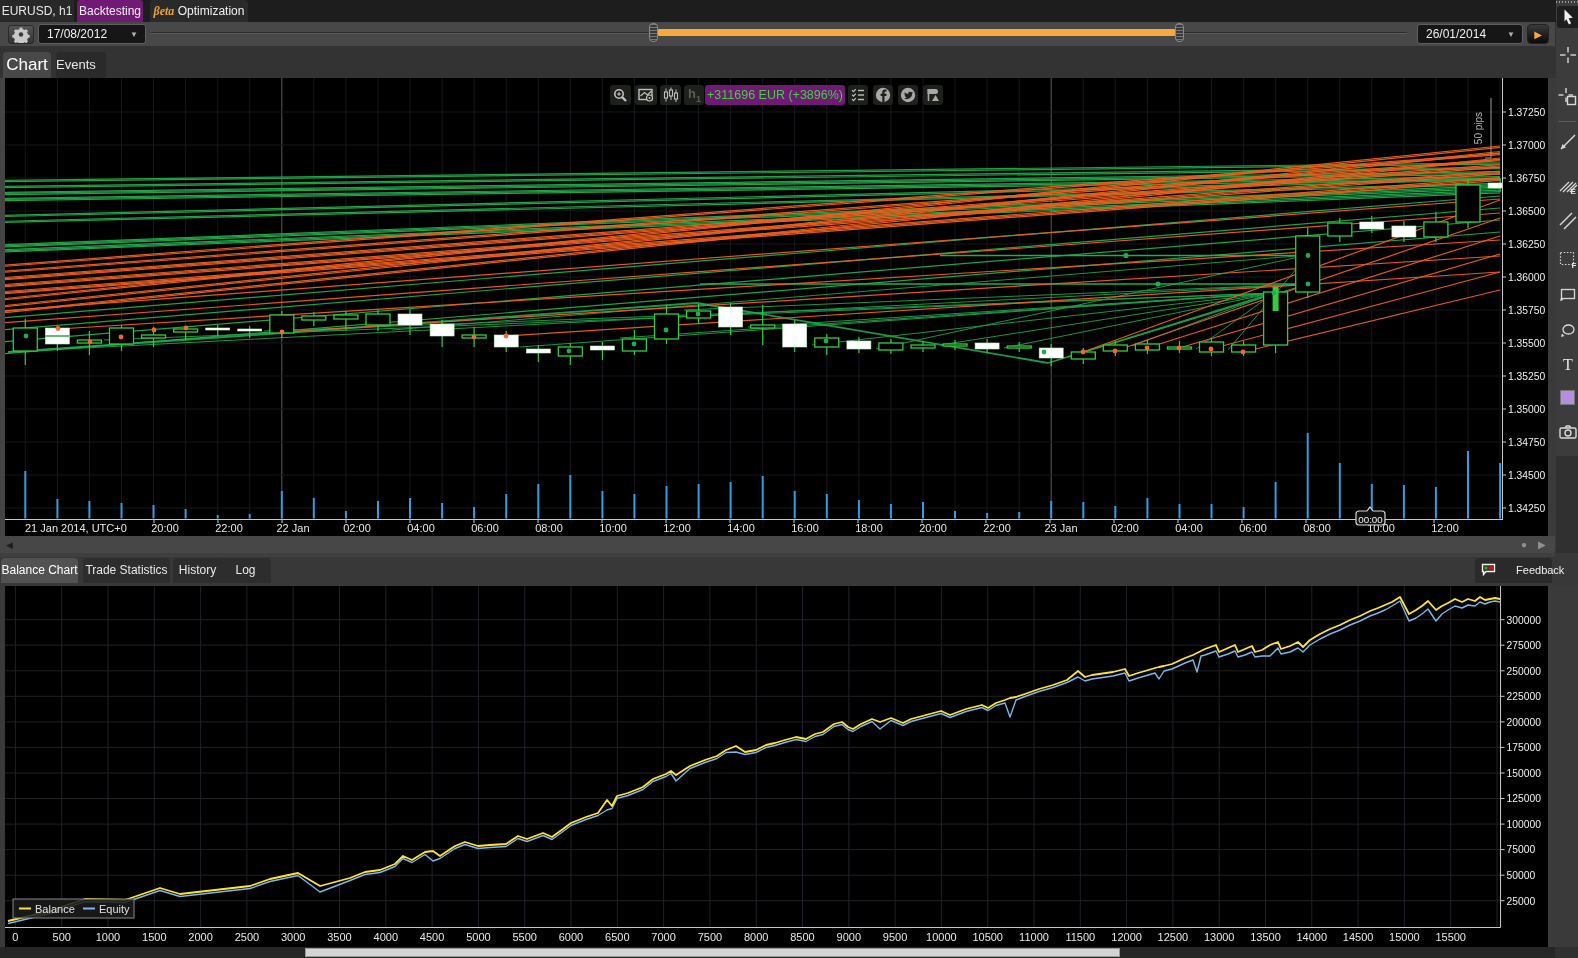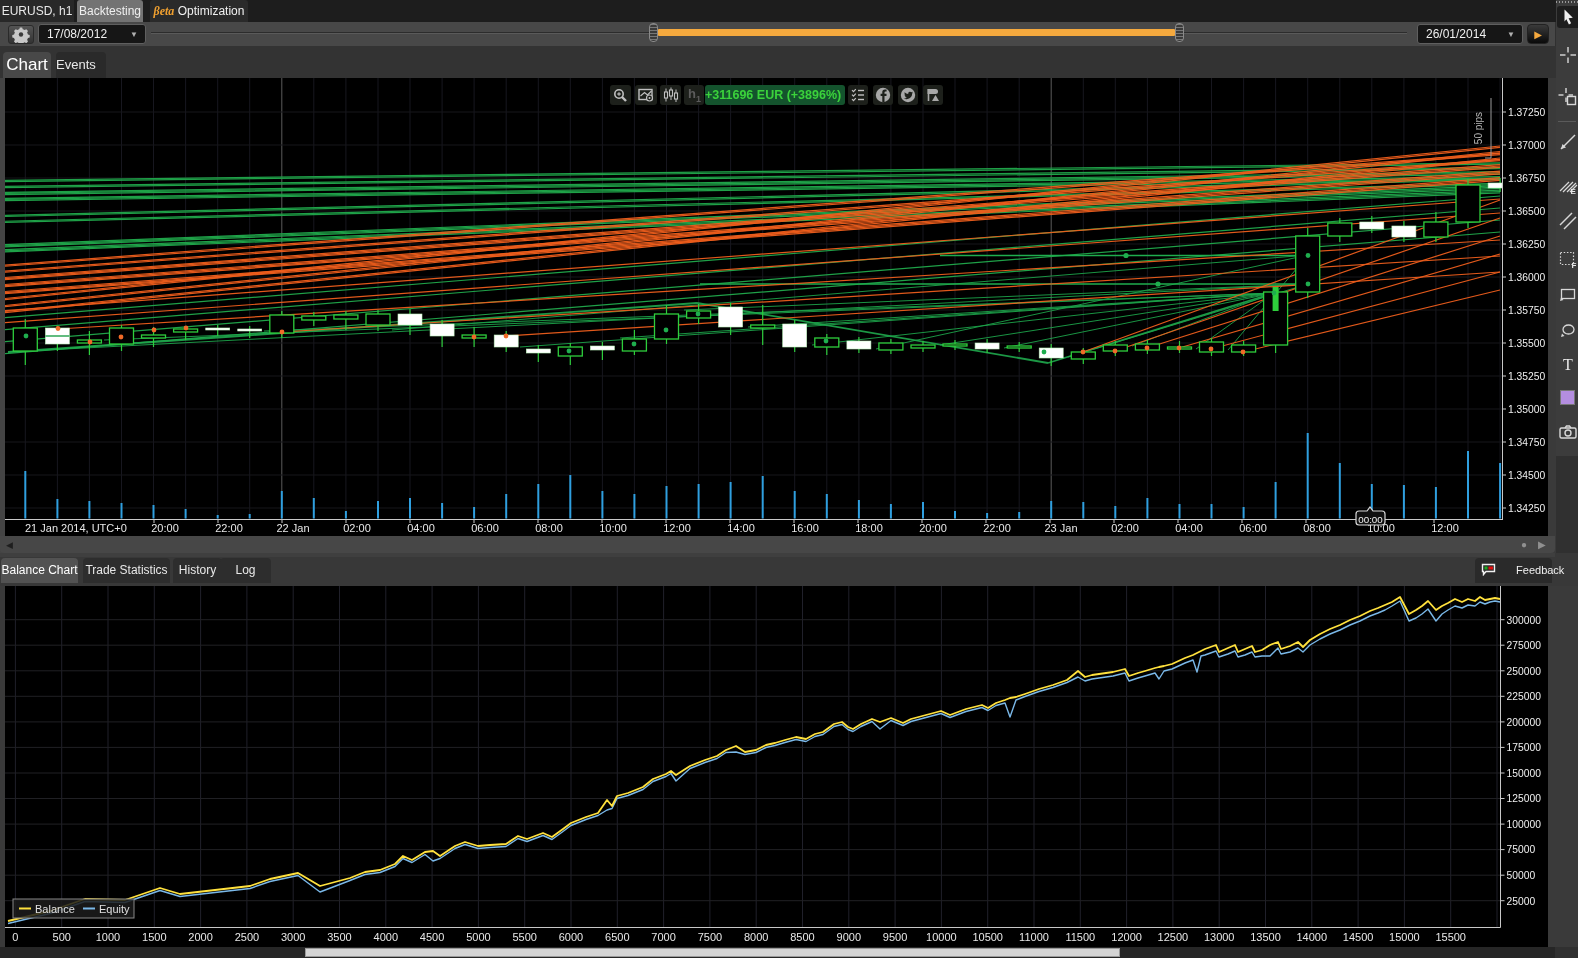--- a/index.html
+++ b/index.html
@@ -1,21 +1,21 @@
 <!DOCTYPE html>
 <html><head><meta charset="utf-8"><style>
 html,body{margin:0;padding:0;background:#303030;}
 *{box-sizing:border-box;}
 #app{position:relative;width:1578px;height:958px;overflow:hidden;background:#303030;font-family:"Liberation Sans",sans-serif;}
 </style></head><body>
 <div id="app">
 
 <div style="position:absolute;left:0;top:0;width:1578px;height:22px;background:#1d1d1d;"></div>
 <div style="position:absolute;left:0;top:0;width:74px;height:22px;background:#282828;color:#e8e8e8;font-size:12px;line-height:22px;text-align:center;">EURUSD, h1</div>
-<div style="position:absolute;left:77px;top:0;width:66px;height:22px;background:#737373;border-radius:3px 3px 0 0;color:#f0f0f0;font-size:12px;line-height:22px;text-align:center;">Backtesting</div>
+<div style="position:absolute;left:77px;top:0;width:66px;height:22px;background:#701a75;border-radius:3px 3px 0 0;color:#f0f0f0;font-size:12px;line-height:22px;text-align:center;">Backtesting</div>
 <div style="position:absolute;left:150px;top:0;width:98px;height:22px;background:#2a2a2a;border-radius:3px 3px 0 0;font-size:12px;line-height:22px;text-align:center;"><span style="color:#f0a030;font-weight:bold;font-style:italic;font-family:'Liberation Serif',serif;">βeta</span> <span style="color:#f0f0f0;">Optimization</span></div>
 
 <div style="position:absolute;left:0;top:22px;width:1555px;height:24px;background:#484848;"></div>
 <div style="position:absolute;left:8px;top:25px;width:26px;height:19px;background:linear-gradient(#555,#333);border:1px solid #2a2a2a;border-radius:3px;">
 <svg width="24" height="17" viewBox="0 0 24 17">
         <g transform="translate(12,8.5)">
           <path fill="#c8c8c8" d="M-1.2,-7 h2.4 l0.5,1.8 a5.5,5.5 0 0 1 1.9,0.8 l1.7,-0.9 1.7,1.7 -0.9,1.7 a5.5,5.5 0 0 1 0.8,1.9 l1.8,0.5 v2.4 l-1.8,0.5 a5.5,5.5 0 0 1 -0.8,1.9 l0.9,1.7 -1.7,1.7 -1.7,-0.9 a5.5,5.5 0 0 1 -1.9,0.8 l-0.5,1.8 h-2.4 l-0.5,-1.8 a5.5,5.5 0 0 1 -1.9,-0.8 l-1.7,0.9 -1.7,-1.7 0.9,-1.7 a5.5,5.5 0 0 1 -0.8,-1.9 l-1.8,-0.5 v-2.4 l1.8,-0.5 a5.5,5.5 0 0 1 0.8,-1.9 l-0.9,-1.7 1.7,-1.7 1.7,0.9 a5.5,5.5 0 0 1 1.9,-0.8 z"></path>
           <circle r="2.2" fill="#3a3a3a"></circle>
         </g>
       </svg></div>
@@ -436,21 +436,21 @@
         <line x1="6" y1="3.5" x2="6" y2="16.5" stroke="#c0c0c0" stroke-width="1"></line>
         <rect x="4.5" y="7" width="3" height="6" fill="#1d201b" stroke="#c0c0c0" stroke-width="1.1"></rect>
         <line x1="11" y1="2.5" x2="11" y2="15" stroke="#c0c0c0" stroke-width="1"></line>
         <rect x="9.5" y="5" width="3" height="6" fill="#1d201b" stroke="#c0c0c0" stroke-width="1.1"></rect>
         <line x1="16" y1="4.5" x2="16" y2="17" stroke="#c0c0c0" stroke-width="1"></line>
         <rect x="14.5" y="8" width="3" height="6" fill="#1d201b" stroke="#c0c0c0" stroke-width="1.1"></rect>
       </svg></div>
     <div style="position:absolute;left:684px;top:85px;width:20px;height:20px;background:#1d201b;border-radius:3px;text-align:right;">
       <div style="position:absolute;left:4px;top:1px;color:#5c5c5c;font-size:13px;font-weight:bold;">h<span style="font-size:9px;vertical-align:-4px;">1</span></div>
     </div>
-    <div style="position:absolute;left:705px;top:85px;width:140px;height:20px;background:#14532d;border-radius:3px;color:#3bd23b;font-weight:bold;font-size:12.5px;text-align:left;line-height:20px;white-space:nowrap;">+311696 EUR (+3896%)</div>
+    <div style="position:absolute;left:705px;top:85px;width:140px;height:20px;background:#701a75;border-radius:3px;color:#3bd23b;font-weight:normal;font-size:12.5px;text-align:center;line-height:20px;white-space:nowrap;">+311696 EUR (+3896%)</div>
     <div style="position:absolute;left:848px;top:85px;width:20px;height:20px;background:#1d201b;border-radius:3px;"><svg width="20" height="20" viewBox="0 0 20 20">
         <path d="M4 5.2 l1.5 1.5 2.3-2.6" fill="none" stroke="#c0c0c0" stroke-width="1.2"></path>
         <line x1="10" y1="5.5" x2="16" y2="5.5" stroke="#c0c0c0" stroke-width="1.4"></line>
         <path d="M4 9.7 l1.5 1.5 2.3-2.6" fill="none" stroke="#c0c0c0" stroke-width="1.2"></path>
         <line x1="10" y1="10" x2="16" y2="10" stroke="#c0c0c0" stroke-width="1.4"></line>
         <path d="M4 14.2 l1.5 1.5 2.3-2.6" fill="none" stroke="#c0c0c0" stroke-width="1.2"></path>
         <line x1="10" y1="14.5" x2="16" y2="14.5" stroke="#c0c0c0" stroke-width="1.4"></line>
       </svg></div>
     <div style="position:absolute;left:873px;top:85px;width:20px;height:20px;background:#1d201b;border-radius:3px;"><svg width="20" height="20" viewBox="0 0 20 20">
         <circle cx="10" cy="10" r="7.2" fill="#a8a8a8"></circle>

